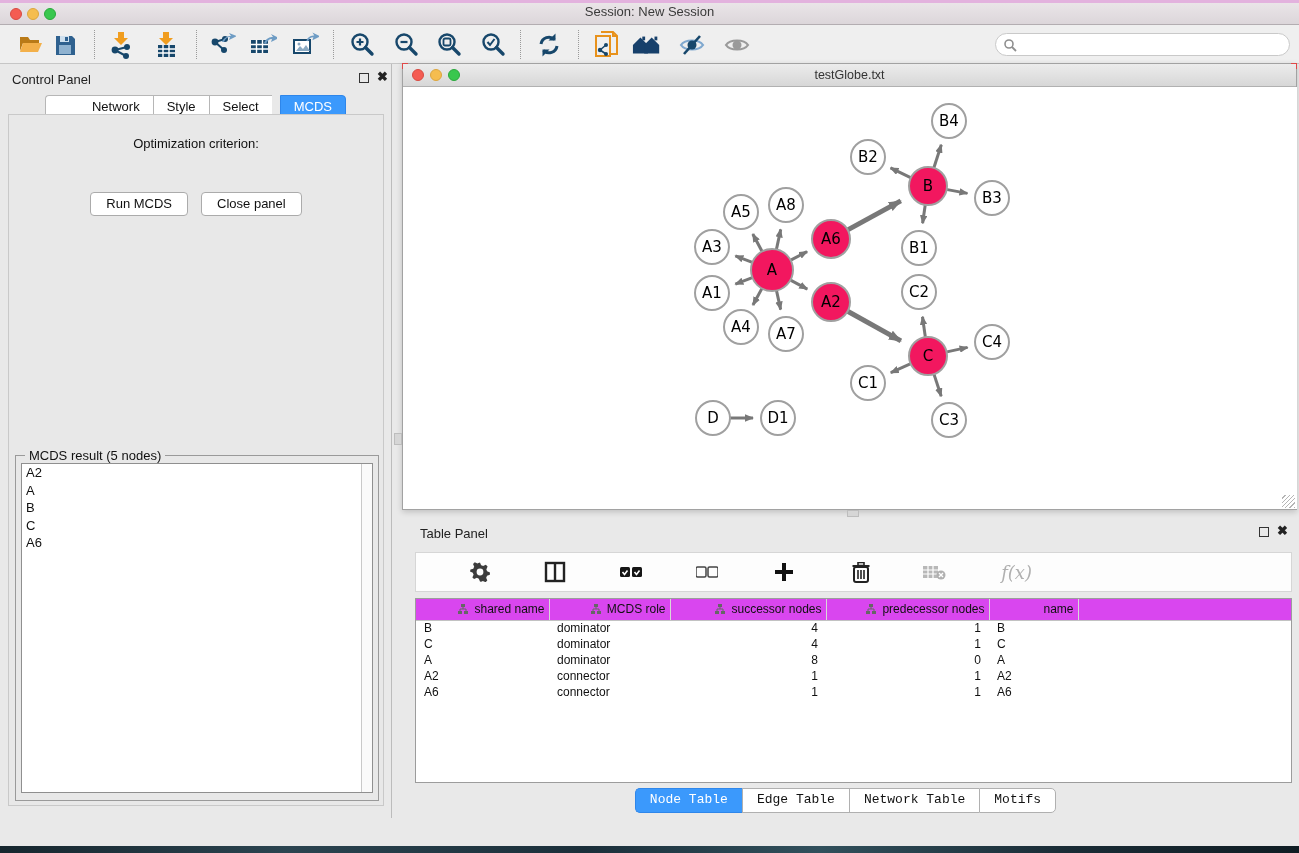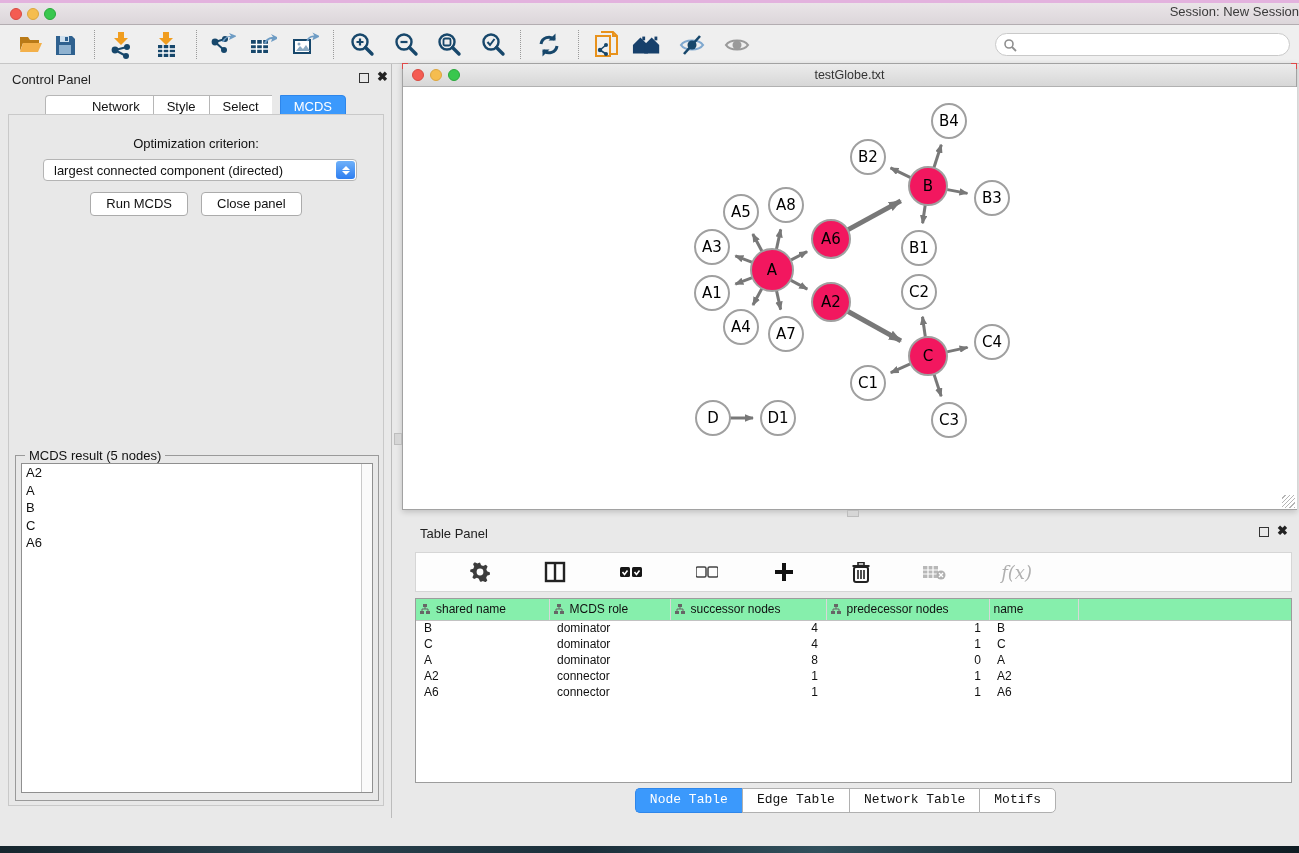--- a/index.html
+++ b/index.html
@@ -8,21 +8,21 @@
   #app { position:absolute; inset:0; width:1299px; height:853px; background:#e9e9e9; }
 
   
   .titlebar { position:absolute; left:0; top:0; width:1299px; height:25px;
     background:linear-gradient(#ece7ea,#dcd6da); border-bottom:1px solid #b3adb1; }
   .titlebar .pinkstrip { position:absolute; left:0; top:0; width:100%; height:3px; background:#e3b2de; }
   .tl { position:absolute; top:8px; width:12px; height:12px; border-radius:50%; }
   .tl.red { background:#f45c52; border:1px solid #d84a42; }
   .tl.yel { background:#f5bd4f; border:1px solid #dca63e; }
   .tl.grn { background:#39c74e; border:1px solid #2aa83c; }
-  .titlebar .title { position:absolute; left:0; right:0; top:4px; text-align:right;
+  .titlebar .title { position:absolute; left:0; right:0; top:4px; text-align:center;
     font-size:13px; color:#3a3a3a; }
 
   
   .toolbar { position:absolute; left:0; top:25px; width:1299px; height:39px;
     background:#efefef; border-bottom:1px solid #c6c6c6; }
   .tbi { position:absolute; top:5px; width:30px; height:30px; display:flex;
     align-items:center; justify-content:center; cursor:default; }
   .tbdiv { position:absolute; top:5px; height:29px; border-left:1px dotted #9a9a9a; }
   .searchbox { position:absolute; left:995px; top:8px; width:295px; height:23px;
     background:#fff; border:1px solid #c9c9c9; border-radius:12px; }
@@ -91,22 +91,22 @@
   
   .tpanel { position:absolute; left:392px; top:518px; width:907px; height:300px; background:#e9e9e9; }
   .tpanel .ptitle { position:absolute; left:28px; top:8px; font-size:13px; color:#222; }
   .tp-toolbar { position:absolute; left:23px; top:34px; width:877px; height:40px;
     background:#fdfdfd; border:1px solid #d6d6d6; display:flex; align-items:center; gap:15px; padding-left:13px; }
   .tp-ic { width:24px; height:24px; display:flex; align-items:center; justify-content:flex-end;margin-left:37px; }
   .fx { font-family:"DejaVu Serif", serif; font-style:italic; font-size:18px; color:#b0b0b0; }
   .ntable { position:absolute; left:23px; top:80px; width:877px; height:185px;
     background:#fff; border:1px solid #9c9c9c; }
   .ntable table { border-collapse:collapse; width:100%; table-layout:fixed; }
-  .ntable th { background:#86efac; border-right:1px solid #d8d8d8; border-bottom:1px solid #c2c2c2;
-    font-size:12px; font-weight:normal; color:#111; height:21px; text-align:left; padding:0 4px;
+  .ntable th { background:#d946ef; border-right:1px solid #d8d8d8; border-bottom:1px solid #c2c2c2;
+    font-size:12px; font-weight:normal; color:#111; height:21px; text-align:right; padding:0 4px;
     overflow:hidden; white-space:nowrap; }
   .ntable th .hier { margin-right:6px; vertical-align:-1px; }
   .ntable td { font-size:12px; color:#111; height:16px; padding:0 8px;
     overflow:hidden; white-space:nowrap; }
   .ntable td.num { text-align:right; }
   .tp-tabs { position:absolute; left:0; width:907px; top:270px; display:flex; justify-content:center;font-family:Liberation Mono, monospace; }
   .tp-tab { font-size:13px; color:#111; background:#fff; border:1px solid #b0b0b0;
     border-right:none; padding:3px 14px 5px; cursor:default; }
   .tp-tab:first-child { border-radius:5px 0 0 5px; }
   .tp-tab:last-child { border-radius:0 5px 5px 0; border-right:1px solid #b0b0b0; }
@@ -285,27 +285,20 @@
       <span class="close-ic" style="left:377px">✖</span>
     </div>
     <div class="cp-tabs" id="cp-tabs">
         <span class="cp-tab">Network</span>
         <span class="cp-tab">Style</span>
         <span class="cp-tab">Select</span>
         <span class="cp-tab active">MCDS</span>
       </div>
     <div class="cp-box">
       <div class="opt-label">Optimization criterion:</div>
-      <div class="dropdown">
-        <span class="dval">largest connected component (directed)</span>
-        <span class="stepper">
-            <i class="up"></i>
-            <i class="dn"></i>
-          </span>
-      </div>
       <div class="cp-btns">
         <button class="btn">Run MCDS</button>
         <button class="btn">Close panel</button>
       </div>
       <div class="mcds-fieldset">
         <span class="mcds-legend">MCDS result (5 nodes)</span>
         <div class="mcds-list" id="mcds-list">
           <div class="mcds-scroll"></div>
         <div class="mcds-item">A2</div>
             <div class="mcds-item">A</div>

